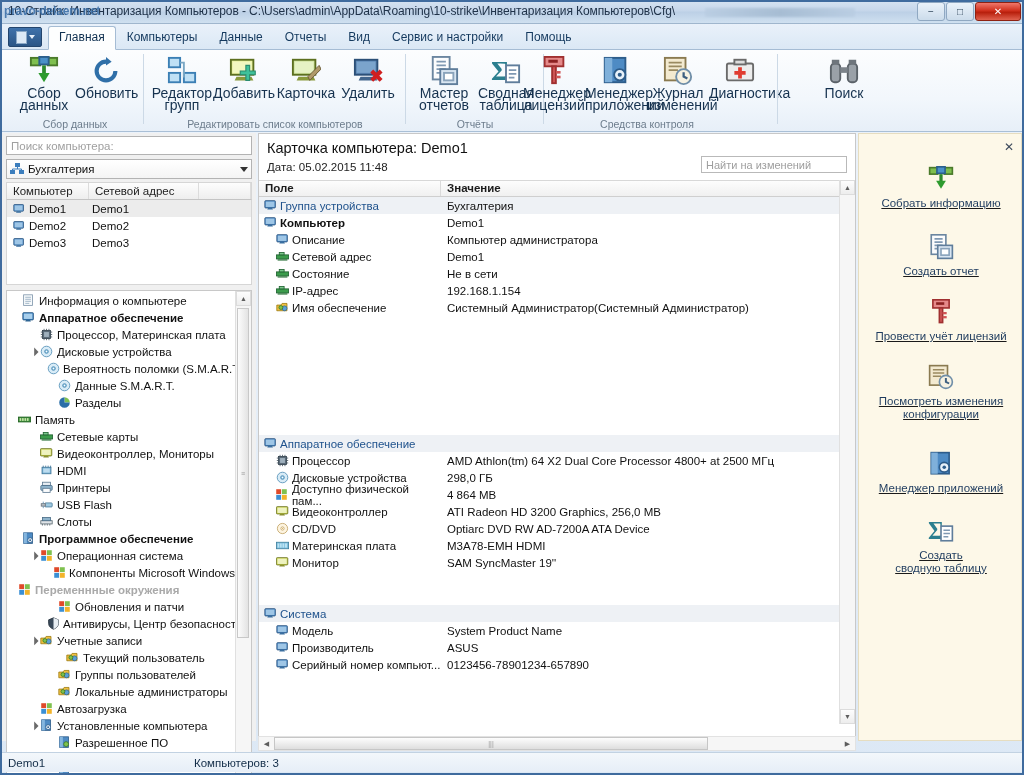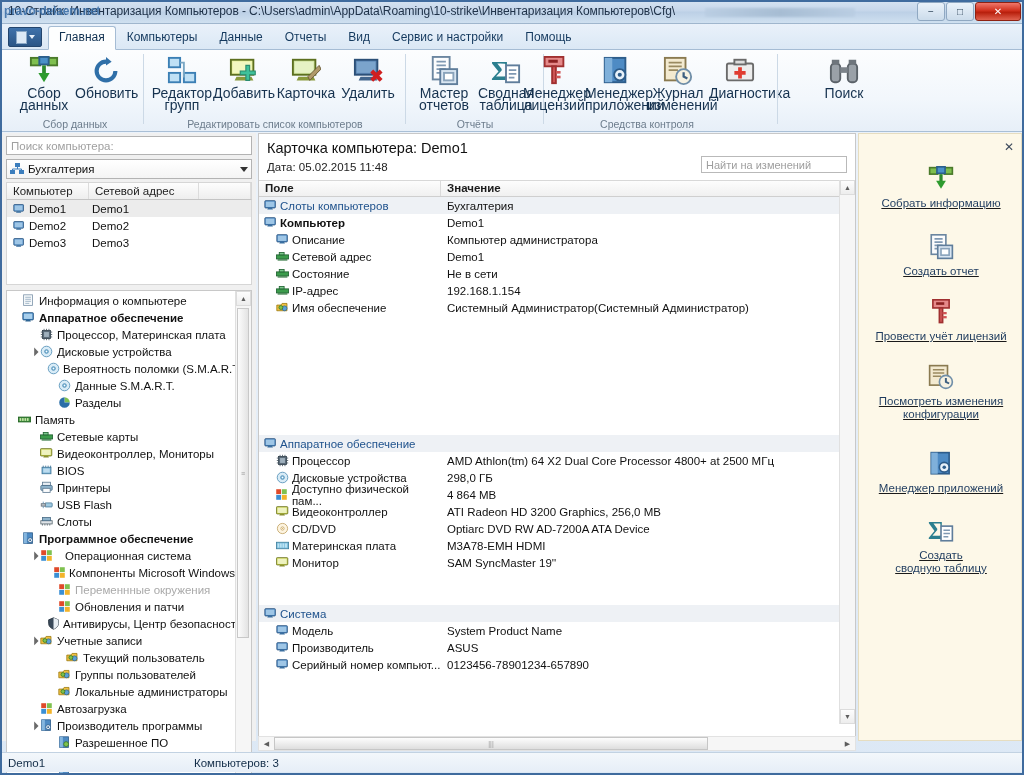--- a/index.html
+++ b/index.html
@@ -576,21 +576,21 @@
           </div>
           <div class="tnode" style="padding-left: 22px;">
             <span class="exp"></span>
             <span class="ti">
               <svg width="13" height="13" viewBox="0 0 16 16">
                 <rect x="2.5" y="4" width="11" height="8" fill="#7fb8d8" stroke="#3d7498"></rect>
                 <rect x="4" y="5.5" width="8" height="5" fill="#bddcef"></rect>
                 <path d="M4 2 v2 M7 2 v2 M10 2 v2 M13 2 v2" stroke="#3d7498"></path>
               </svg>
             </span>
-            <span style="margin-left: 3px;">BIOS</span>
+            <span style="margin-left: 3px;">HDMI</span>
           </div>
           <div class="tnode" style="padding-left: 22px;">
             <span class="exp"></span>
             <span class="ti">
               <svg width="13" height="13" viewBox="0 0 16 16">
                 <rect x="3" y="1.5" width="10" height="4" fill="#e8eef3" stroke="#5d7a92"></rect>
                 <rect x="1" y="5.5" width="14" height="6" rx="1" fill="#8fb4cc" stroke="#4a6c86"></rect>
                 <rect x="3.5" y="9" width="9" height="5" fill="#fbfcfd" stroke="#5d7a92"></rect>
               </svg>
             </span>
@@ -633,35 +633,35 @@
           <div class="tnode" style="padding-left: 22px;">
             <span class="exp" style="transform: rotate(-45deg); color: rgb(106, 106, 106);">◢</span>
             <span class="ti">
               <svg width="13" height="13" viewBox="0 0 16 16">
                 <rect x="1.5" y="1.5" width="6" height="6" fill="#e04a2a"></rect>
                 <rect x="8.5" y="1.5" width="6" height="6" fill="#7fc14f"></rect>
                 <rect x="1.5" y="8.5" width="6" height="6" fill="#3b8fd4"></rect>
                 <rect x="8.5" y="8.5" width="6" height="6" fill="#f2b32a"></rect>
               </svg>
             </span>
-            <span style="margin-left: 11px;">Операционная система</span>
+            <span style="margin-left: 3px;">Операционная система</span>
           </div>
           <div class="tnode" style="padding-left: 40px;">
             <span class="exp"></span>
             <span class="ti">
               <svg width="13" height="13" viewBox="0 0 16 16">
                 <rect x="1.5" y="1.5" width="6" height="6" fill="#e04a2a"></rect>
                 <rect x="8.5" y="1.5" width="6" height="6" fill="#7fc14f"></rect>
                 <rect x="1.5" y="8.5" width="6" height="6" fill="#3b8fd4"></rect>
                 <rect x="8.5" y="8.5" width="6" height="6" fill="#f2b32a"></rect>
               </svg>
             </span>
             <span style="margin-left: 3px;">Компоненты Microsoft Windows</span>
           </div>
-          <div class="tnode dim" style="padding-left: 40px;">
+          <div class="tnode dim" style=" font-weight: bold;">
             <span class="exp"></span>
             <span class="ti">
               <svg width="13" height="13" viewBox="0 0 16 16">
                 <rect x="1.5" y="1.5" width="6" height="6" fill="#e04a2a"></rect>
                 <rect x="8.5" y="1.5" width="6" height="6" fill="#7fc14f"></rect>
                 <rect x="1.5" y="8.5" width="6" height="6" fill="#3b8fd4"></rect>
                 <rect x="8.5" y="8.5" width="6" height="6" fill="#f2b32a"></rect>
               </svg>
             </span>
             <span style="margin-left: 3px;">Переменнные окружения</span>
@@ -747,21 +747,21 @@
           <div class="tnode" style="padding-left: 22px;">
             <span class="exp" style="transform: rotate(-45deg); color: rgb(106, 106, 106);">◢</span>
             <span class="ti">
               <svg width="13" height="13" viewBox="0 0 16 16">
                 <rect x="2" y="1" width="11" height="13" fill="#4e8bc4" stroke="#2d5c8a"></rect>
                 <rect x="2" y="1" width="4" height="13" fill="#85b6de"></rect>
                 <circle cx="10" cy="10" r="3" fill="#e8f1f9" stroke="#2d5c8a"></circle>
                 <circle cx="10" cy="10" r="1.1" fill="#2d5c8a"></circle>
               </svg>
             </span>
-            <span style="margin-left: 3px;">Производитель программы</span>
+            <span style="margin-left: 3px;">Установленные компьютера</span>
           </div>
           <div class="tnode" style="padding-left: 40px;">
             <span class="exp"></span>
             <span class="ti">
               <svg width="13" height="13" viewBox="0 0 16 16">
                 <rect x="2" y="1" width="11" height="13" fill="#4e8bc4" stroke="#2d5c8a"></rect>
                 <rect x="2" y="1" width="4" height="13" fill="#85b6de"></rect>
                 <circle cx="10" cy="10" r="3" fill="#7fc24f" stroke="#3c7a22"></circle>
               </svg>
             </span>
@@ -814,21 +814,21 @@
     <div class="rows" id="rows-host">
         <div class="row group">
           <div class="f" style="padding-left: 4px;">
             <span class="ri">
               <svg width="13" height="13" viewBox="0 0 16 16">
                 <rect x="1" y="2" width="13" height="9" rx="1" fill="#4a86c0" stroke="#2c5580"></rect>
                 <rect x="2.2" y="3.2" width="10.6" height="6.6" fill="#9fc6e6"></rect>
                 <path d="M5 11 h5 l1 2 h-7 z" fill="#3a6fa0"></path>
               </svg>
             </span>
-            <span>Слоты компьютеров</span>
+            <span>Группа устройства</span>
           </div>
           <div class="v">Бухгалтерия</div>
         </div>
         <div class="row bold">
           <div class="f" style="padding-left: 4px;">
             <span class="ri">
               <svg width="13" height="13" viewBox="0 0 16 16">
                 <rect x="1" y="2" width="13" height="9" rx="1" fill="#4a86c0" stroke="#2c5580"></rect>
                 <rect x="2.2" y="3.2" width="10.6" height="6.6" fill="#9fc6e6"></rect>
                 <path d="M5 11 h5 l1 2 h-7 z" fill="#3a6fa0"></path>

